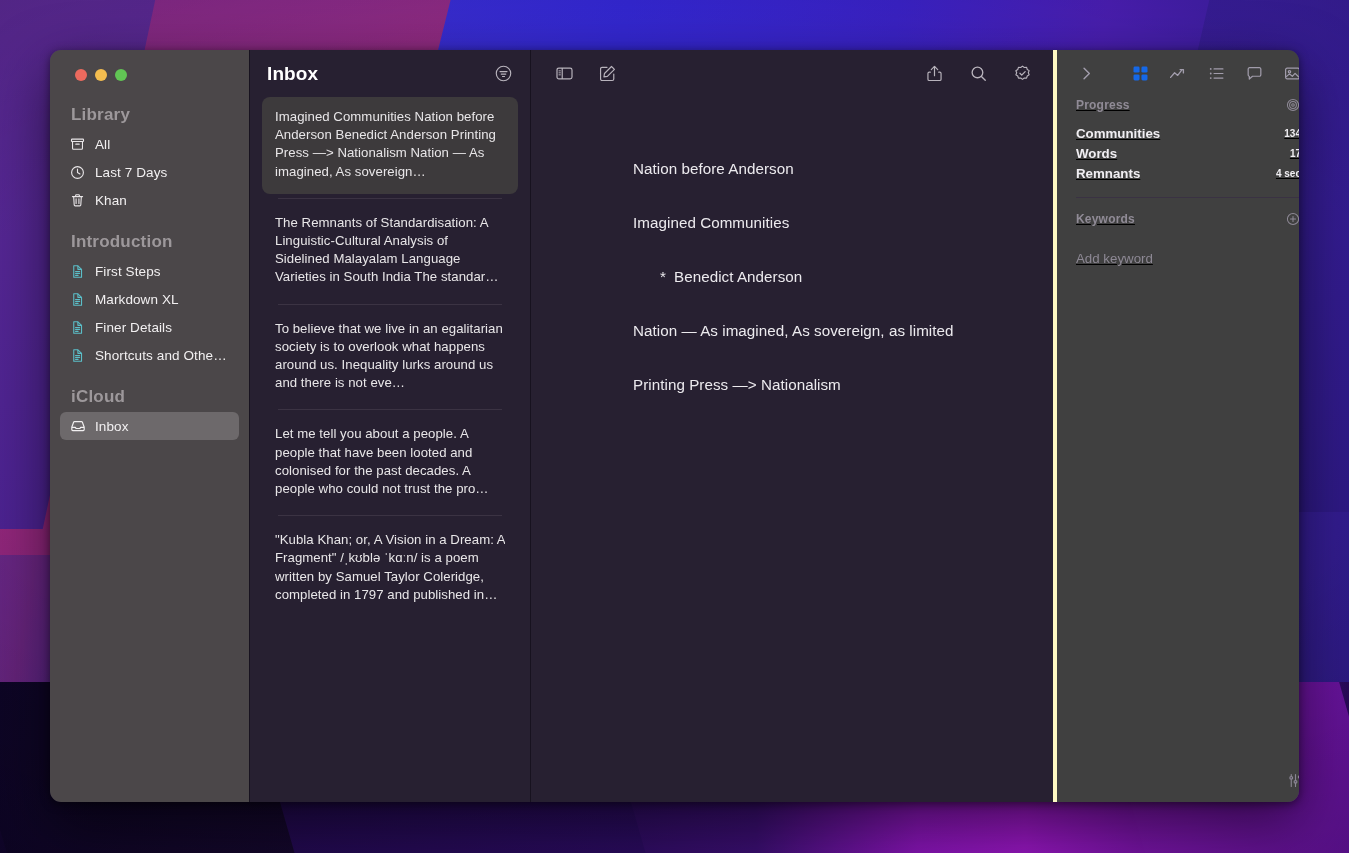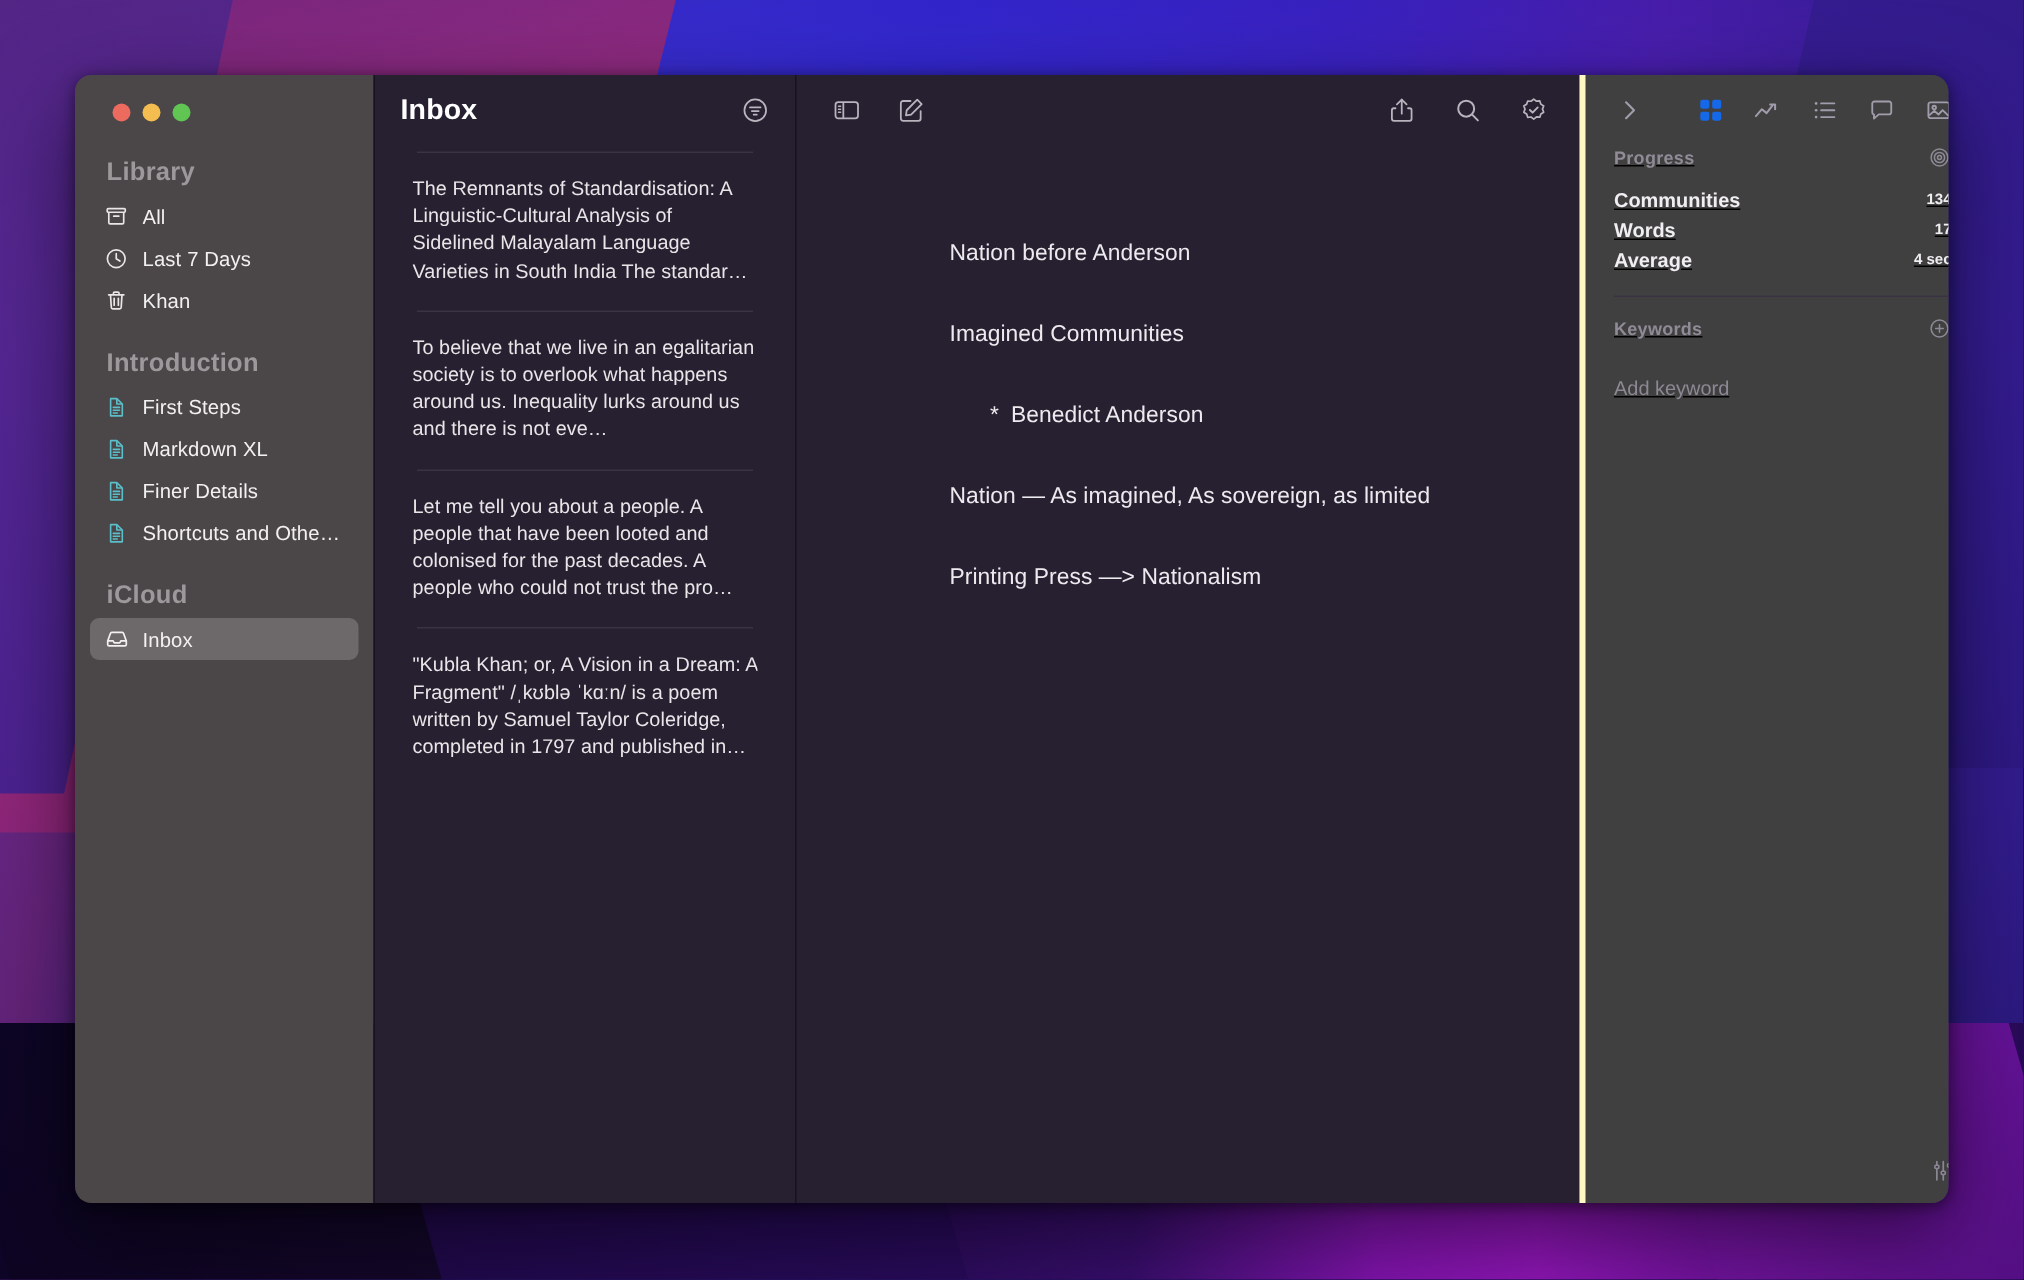--- a/index.html
+++ b/index.html
@@ -269,20 +269,23 @@
       <div class="list-title">Inbox</div>
       <div class="filter-btn">
         <svg width="19" height="19" viewBox="0 0 20 20" fill="none" stroke="#b9b4bd" stroke-width="1.2">
           <circle cx="10" cy="10" r="7.6"></circle>
           <path d="M6.3 8h7.4M7.6 10.6h4.8M8.9 13.1h2.2" stroke-linecap="round"></path>
         </svg>
       </div>
     </div>
 
     <div class="list-scroll">
+      <div class="note-card selected">
+        <div class="note-text">Imagined Communities Nation before Anderson Benedict Anderson Printing Press —&gt; Nationalism Nation — As imagined, As sovereign…</div>
+      </div>
       <div class="note-sep"></div>
       <div class="note-card">
         <div class="note-text">The Remnants of Standardisation: A Linguistic-Cultural Analysis of Sidelined Malayalam Language Varieties in South India The standar…</div>
       </div>
       <div class="note-sep"></div>
       <div class="note-card">
         <div class="note-text">To believe that we live in an egalitarian society is to overlook what happens around us. Inequality lurks around us and there is not eve…</div>
       </div>
       <div class="note-sep"></div>
       <div class="note-card">
@@ -408,21 +411,21 @@
 
       <div class="stat-row">
         <span class="stat-label">Communities</span>
         <span class="stat-value">134</span>
       </div>
       <div class="stat-row">
         <span class="stat-label">Words</span>
         <span class="stat-value">17</span>
       </div>
       <div class="stat-row">
-        <span class="stat-label">Average</span>
+        <span class="stat-label">Remnants</span>
         <span class="stat-value">4 sec</span>
       </div>
     </div>
 
     <div class="ins-divider"></div>
 
     <div class="ins-section" style="margin-top:13px;">
       <div class="ins-sec-head">
         <span class="ins-sec-title">Keywords</span>
         <span class="ins-sec-act">

